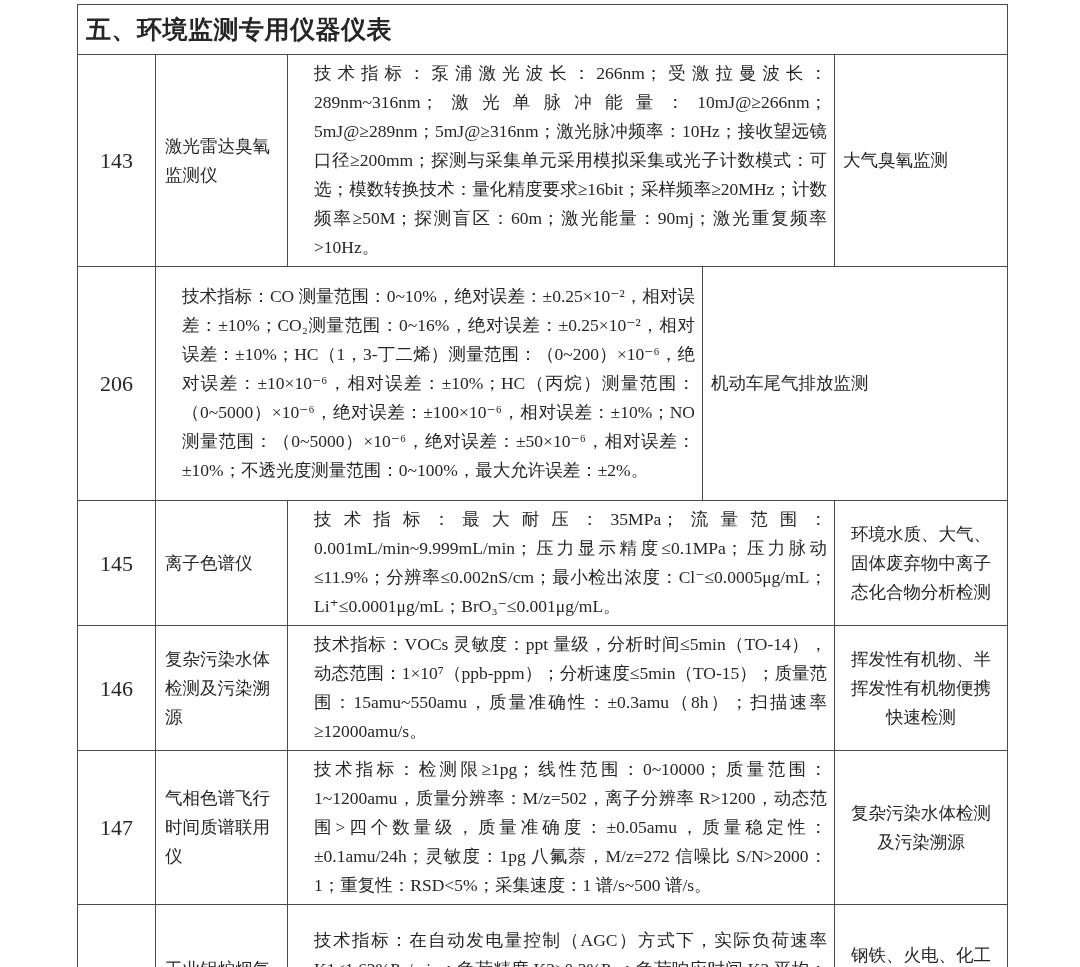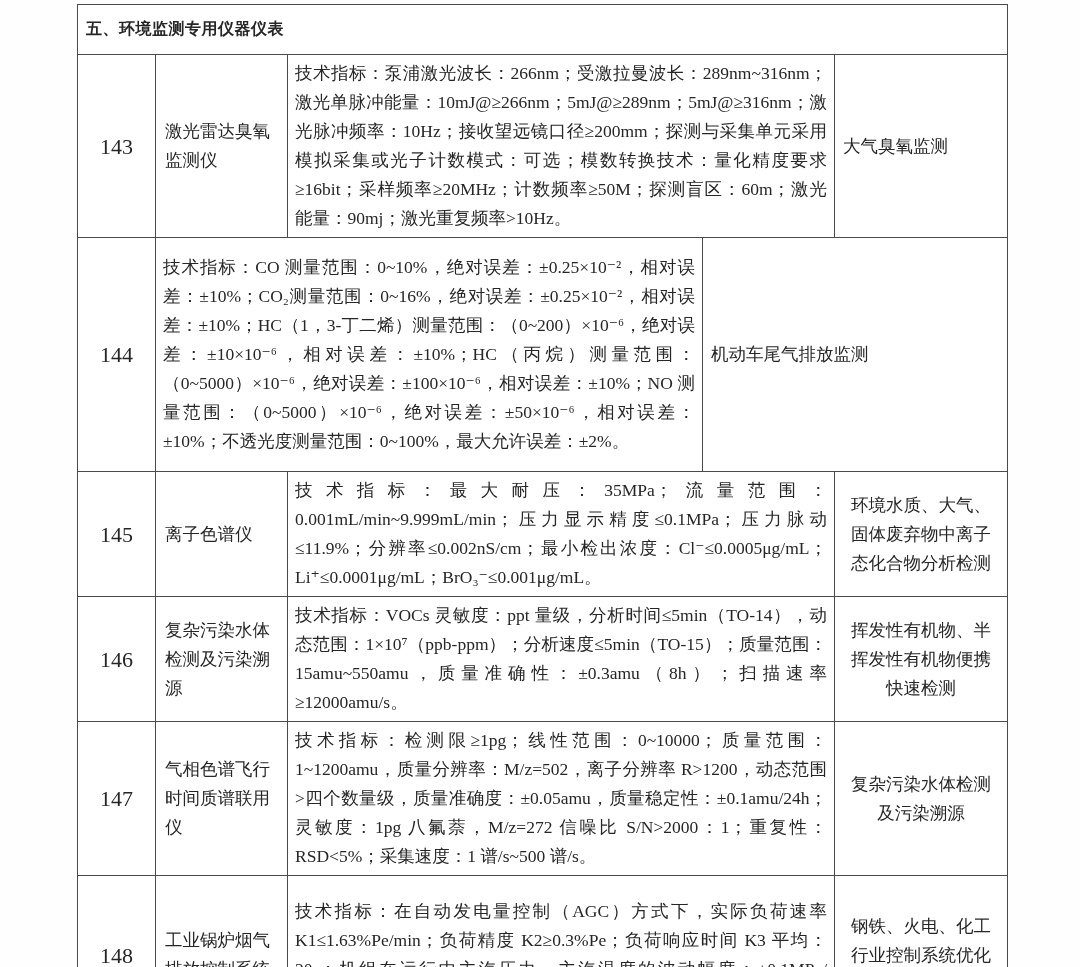--- a/index.html
+++ b/index.html
@@ -29,21 +29,21 @@
     background: #fff;
   }
   .section-header {
     box-sizing: border-box;
     height: 50px;
     display: flex;
     align-items: center;
     padding: 0 8px;
     border-bottom: 1px solid #4a4a4a;
     font-weight: bold;
-    font-size: 16px;
+    font-size: 25px;
     letter-spacing: 0.5px;
   }
   .row {
     display: flex;
     border-bottom: 1px solid #4a4a4a;
   }
   .row:last-child { border-bottom: none; }
   .cell {
     box-sizing: border-box;
     border-right: 1px solid #4a4a4a;
@@ -58,21 +58,21 @@
     font-size: 22px;
   }
   .c2 {
     width: 132px;
     padding: 4px 9px;
   }
   .c3 {
     width: 547px;
     padding: 4px 7px;
   }
-  .c3 .txt { text-align: justify; }
+  .c3 .txt { text-align: justify; margin-left: 19px; }
   .c4 {
     flex: 1;
     border-right: none;
     padding: 4px 8px;
     text-align: center;
   }
   .h143 { min-height: 178px; }
   .h144 { min-height: 233px; }
   .h145 { min-height: 124px; }
   .h146 { min-height: 117px; }
@@ -97,21 +97,21 @@
       <div class="cell c3">
           <span class="txt">技术指标：泵浦激光波长：266nm；受激拉曼波长：289nm~316nm；激光单脉冲能量：10mJ@≥266nm；5mJ@≥289nm；5mJ@≥316nm；激光脉冲频率：10Hz；接收望远镜口径≥200mm；探测与采集单元采用模拟采集或光子计数模式：可选；模数转换技术：量化精度要求≥16bit；采样频率≥20MHz；计数频率≥50M；探测盲区：60m；激光能量：90mj；激光重复频率&gt;10Hz。</span>
         </div>
       <div class="cell c4">
           <span class="txt">大气臭氧监测</span>
         </div>
     </div>
 
     <div class="row h144">
       <div class="cell c1">
-          <span>144</span>
+          <span>206</span>
         </div>
       <div class="cell c3">
           <span class="txt">技术指标：CO 测量范围：0~10%，绝对误差：±0.25×10⁻²，相对误差：±10%；CO₂测量范围：0~16%，绝对误差：±0.25×10⁻²，相对误差：±10%；HC（1，3-丁二烯）测量范围：（0~200）×10⁻⁶，绝对误差：±10×10⁻⁶，相对误差：±10%；HC（丙烷）测量范围：（0~5000）×10⁻⁶，绝对误差：±100×10⁻⁶，相对误差：±10%；NO 测量范围：（0~5000）×10⁻⁶，绝对误差：±50×10⁻⁶，相对误差：±10%；不透光度测量范围：0~100%，最大允许误差：±2%。</span>
         </div>
       <div class="cell c4">
           <span class="txt">机动车尾气排放监测</span>
         </div>
     </div>
 
     <div class="row h145">

